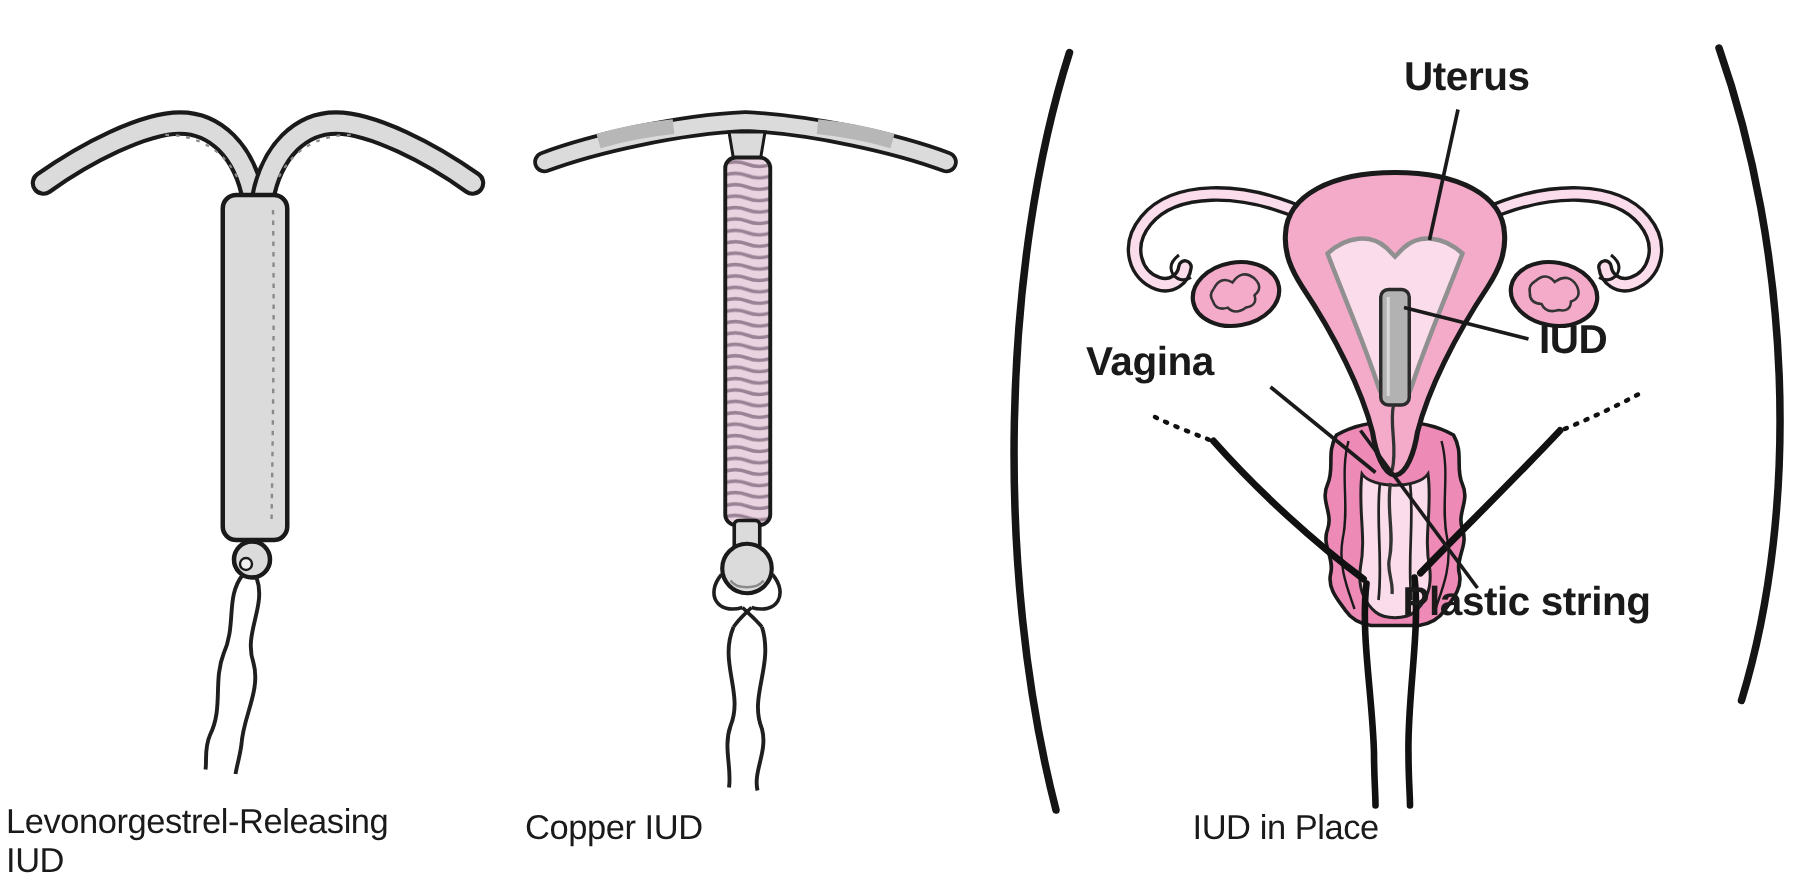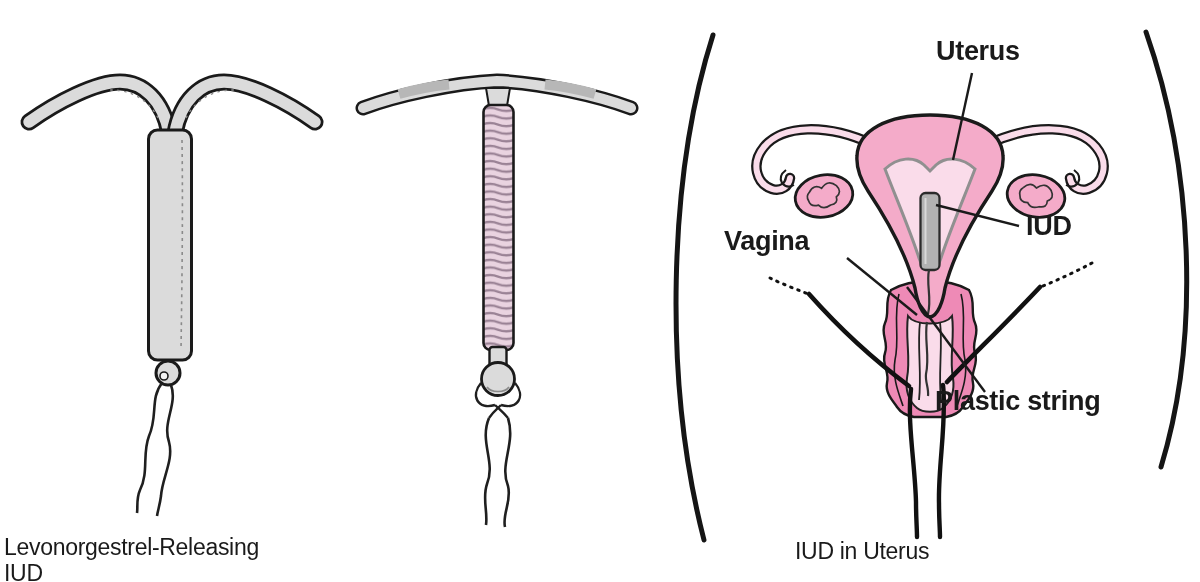--- a/index.html
+++ b/index.html
@@ -141,14 +141,15 @@
 
   <div class="lbl" style="left:936px;top:10px">Uterus</div>
   <div class="lbl" style="left:1026px;top:185px">IUD</div>
   <div class="lbl" style="left:724px;top:200px">Vagina</div>
   <div class="lbl" style="left:935px;top:360px">Plastic string</div>
 
   <div class="caption" style="left:4px;top:508px;width:330px">
     <div>Levonorgestrel-Releasing</div>
     <div>IUD</div>
   </div>
-  <div class="caption" style="left:795px;top:512px;width:280px">IUD in Uterus</div>
+  <div class="caption" style="left:350px;top:512px;width:280px">Copper IUD</div>
+  <div class="caption" style="left:795px;top:512px;width:280px">IUD in Place</div>
 </div>
 
 </body></html>

